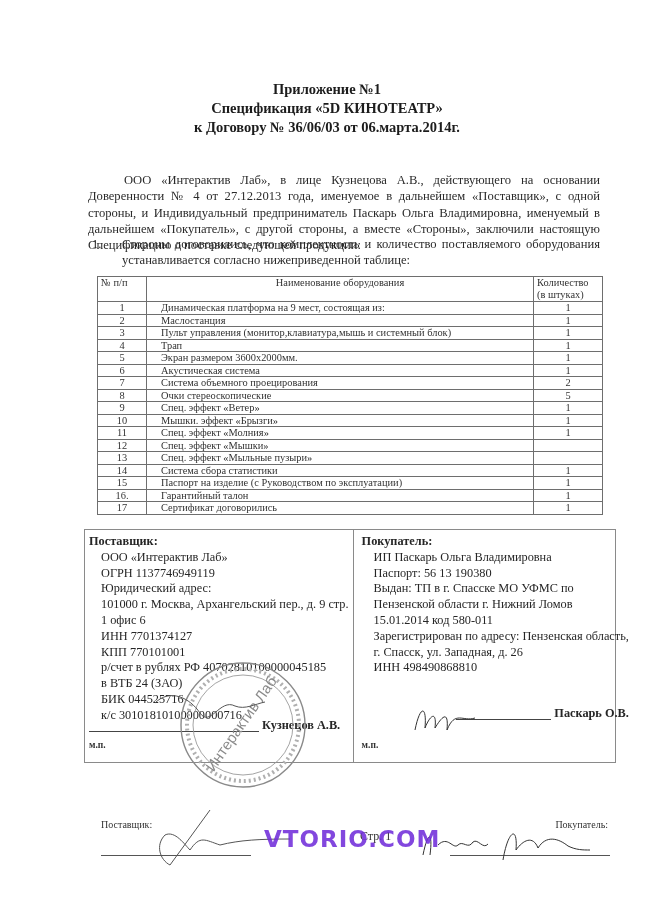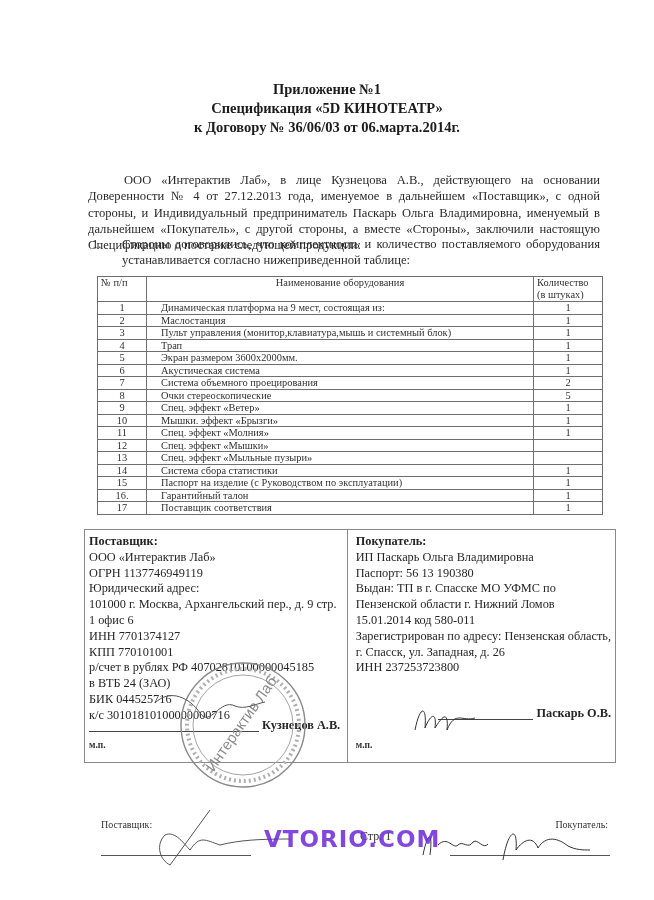--- a/index.html
+++ b/index.html
@@ -29,21 +29,21 @@
   table.spec td.c-name { padding-left: 14px; }
   table.spec td.c-qty { text-align: center; }
   table.spec tr.row td { height: 11.5px; }
 
   .parties { position: absolute; top: 529px; left: 84px; width: 530px; height: 232px;
     border: 1px solid #8a8a8a; display: flex; font-size: 12.3px; line-height: 15.8px; color: #262626; }
   .party { position: relative; padding: 4px 4px; }
   .party.supplier { width: 282px; border-right: 1px solid #8a8a8a; }
   .party.buyer { flex: 1; padding-left: 8px; }
   .party .head { font-weight: bold; }
-  .party .line { white-space: nowrap; }
+  .party .line { white-space: nowrap; margin-left: 12px; }
   .sign-row { position: absolute; left: 4px; right: 4px; font-weight: bold; }
   .supplier .sign-row { top: 188px; }
   .buyer .sign-row { top: 176px; text-align: right; }
   .sign-line { display: inline-block; width: 170px; border-bottom: 1px solid #444; height: 10px; vertical-align: middle; }
   .buyer .sign-line { width: 95px; }
   .mp { position: absolute; font-size: 9.5px; font-weight: bold; color: #333; }
   .supplier .mp { top: 208px; left: 4px; }
   .buyer .mp { top: 208px; left: 8px; }
 
   .stamp { position: absolute; left: 178px; top: 660px; width: 130px; height: 130px; }
@@ -159,21 +159,21 @@
         <td class="c-name">Паспорт на изделие (с Руководством по эксплуатации)</td>
         <td class="c-qty">1</td>
       </tr>
       <tr class="row">
         <td class="c-num">16.</td>
         <td class="c-name">Гарантийный талон</td>
         <td class="c-qty">1</td>
       </tr>
       <tr class="row">
         <td class="c-num">17</td>
-        <td class="c-name">Поставщик соответствия</td>
+        <td class="c-name">Сертификат договорились</td>
         <td class="c-qty">1</td>
       </tr>
     </tbody>
 </table>
 
 <div class="parties">
   <div class="party supplier">
     <div class="head">Поставщик:</div>
     <div id="supplier-lines">
         <div class="line">ООО «Интерактив Лаб»</div>
@@ -197,21 +197,21 @@
   <div class="party buyer">
     <div class="head">Покупатель:</div>
     <div id="buyer-lines">
         <div class="line">ИП Паскарь Ольга Владимировна</div>
         <div class="line">Паспорт: 56 13 190380</div>
         <div class="line">Выдан: ТП в г. Спасске МО УФМС по</div>
         <div class="line">Пензенской области г. Нижний Ломов</div>
         <div class="line">15.01.2014 код 580-011</div>
         <div class="line">Зарегистрирован по адресу: Пензенская область,</div>
         <div class="line">г. Спасск, ул. Западная, д. 26</div>
-        <div class="line">ИНН 237253723800</div>
+        <div class="line">ИНН 498490868810</div>
       </div>
     <div class="sign-row">
       <span class="sign-line"></span>
       <span>Паскарь О.В.</span>
     </div>
     <div class="mp">м.п.</div>
   </div>
 </div>
 
 <svg class="stamp" viewBox="0 0 130 130">

